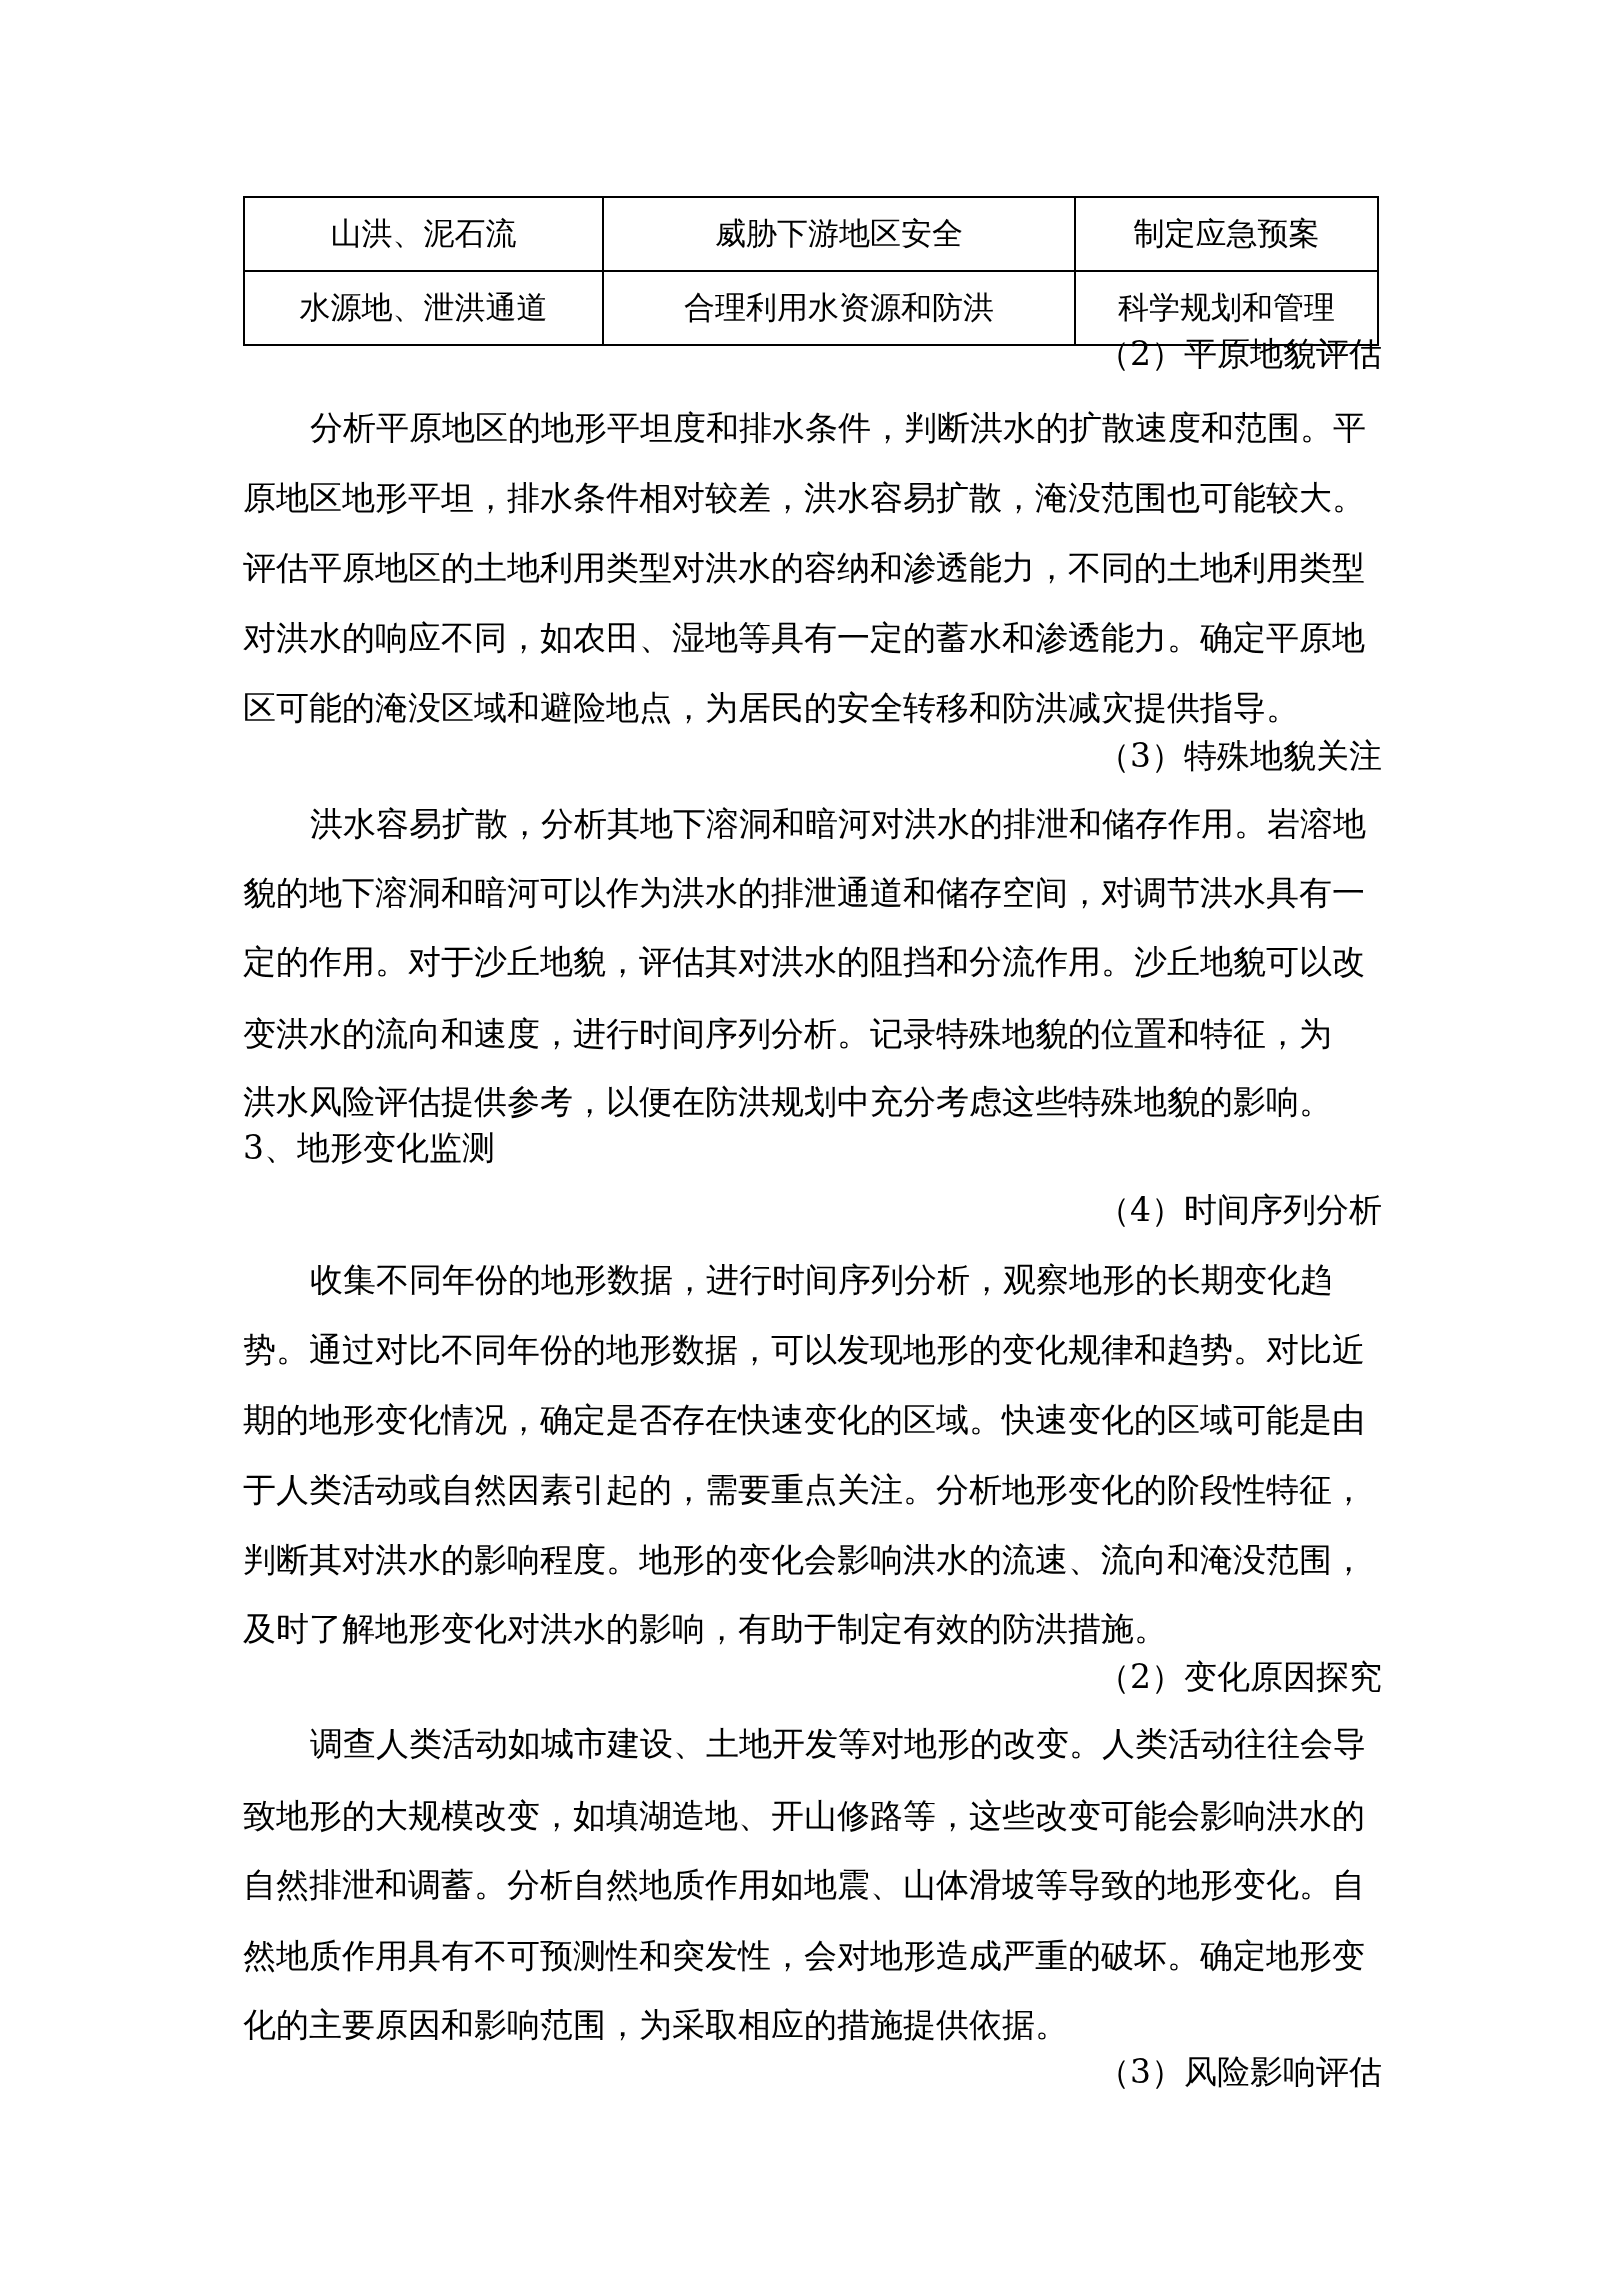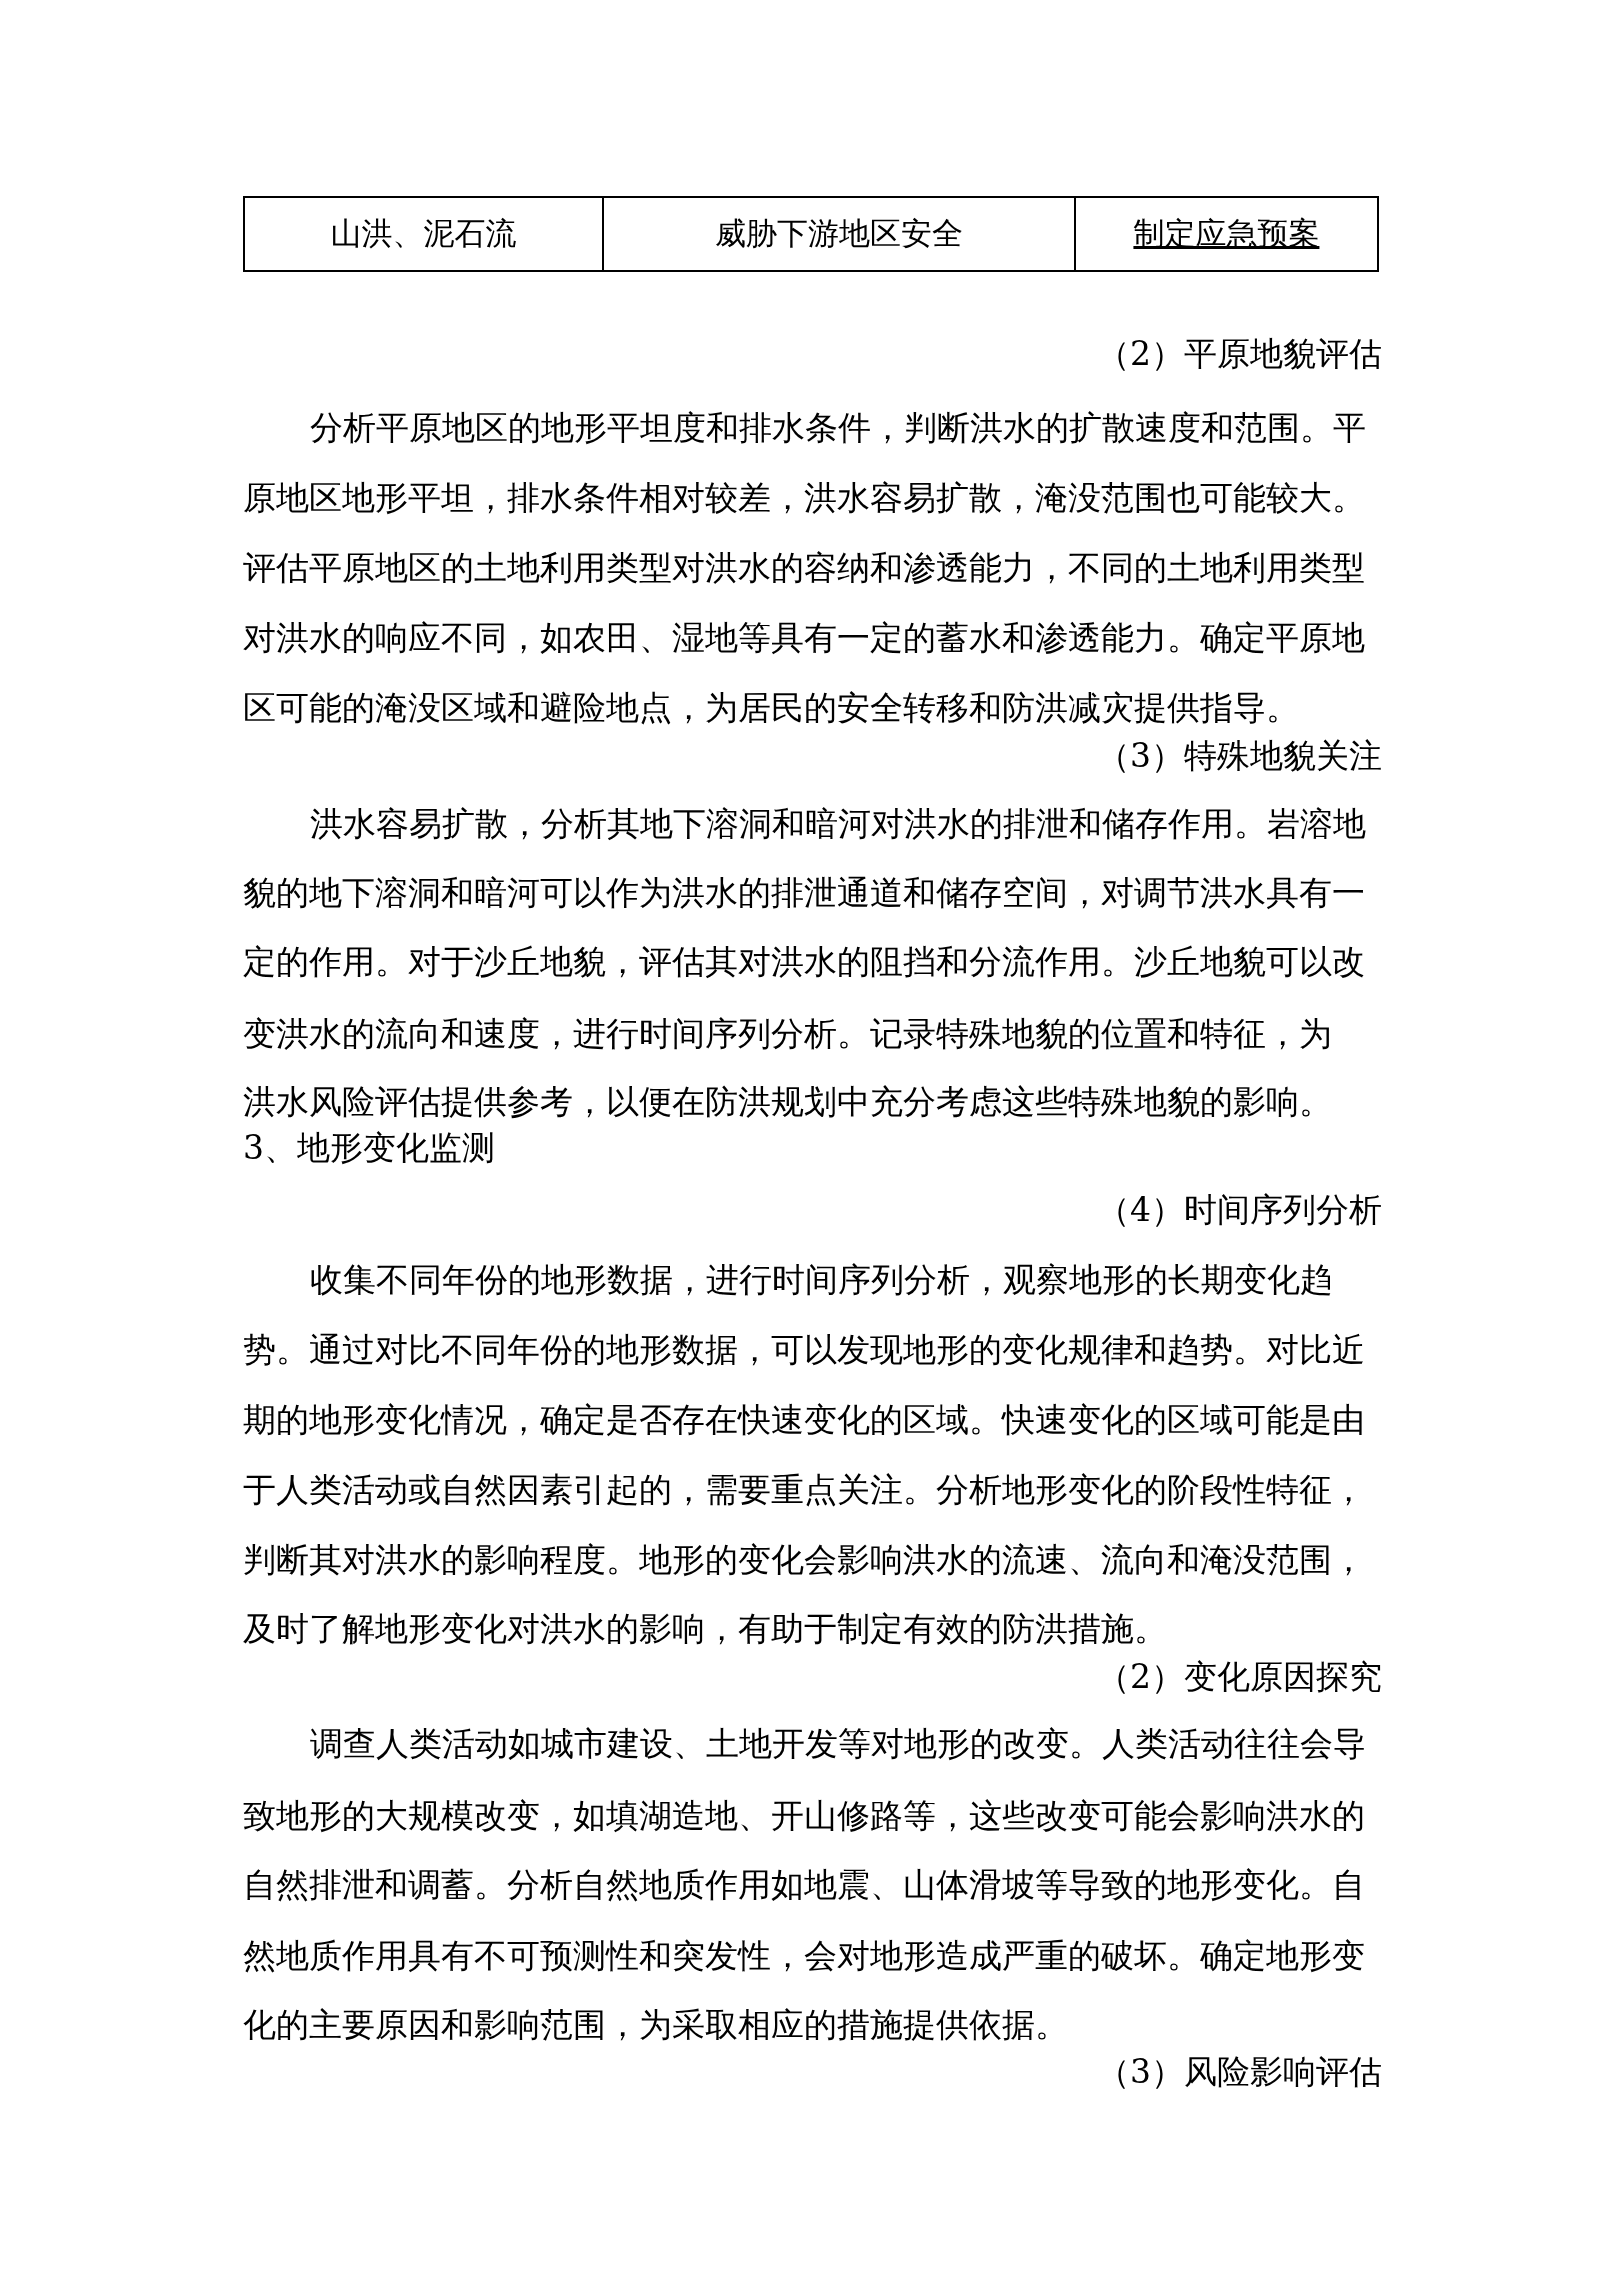--- a/index.html
+++ b/index.html
@@ -5,31 +5,36 @@
   html, body { margin:0; padding:0; background:#ffffff; }
   body { width:1623px; height:2295px; position:relative; overflow:hidden;
          font-family:"DejaVu Serif","Liberation Serif",serif; color:#000; }
   .line { position:absolute; left:243px; width:1139px; font-size:33px; line-height:39px; white-space:nowrap; }
   .indent { padding-left:67px; }
   .heading { left:243px;text-align:right; }
   table.grid { position:absolute; left:243px; top:196px; width:1136px; border-collapse:collapse; }
   table.grid td { border:2px solid #000; height:56px; font-size:31px; text-align:center; vertical-align:middle; padding:8px; }
   table.grid td.c1 { width:366px; border-left-width:2px; }
   table.grid td.c2 { width:492px; border-left-width:1px; border-right-width:1px; }
-  table.grid td.c3 { width:308px;text-decoration:underline; }
+  table.grid td.c3 { width:308px; }
 </style>
 </head>
 <body>
 
 <table class="grid">
   <tbody>
       <tr>
     <td class="c1">山洪、泥石流</td>
     <td class="c2">威胁下游地区安全</td>
     <td class="c3">制定应急预案</td>
+  </tr>
+  <tr>
+    <td class="c1">水源地、泄洪通道</td>
+    <td class="c2">合理利用水资源和防洪</td>
+    <td class="c3">科学规划和管理</td>
   </tr>
 </tbody>
   </table>
 
 <div class="line heading" style="top:334px">（2）平原地貌评估</div>
 <div class="line indent" style="top:408px">分析平原地区的地形平坦度和排水条件，判断洪水的扩散速度和范围。平</div>
 <div class="line" style="top:478px">原地区地形平坦，排水条件相对较差，洪水容易扩散，淹没范围也可能较大。</div>
 <div class="line" style="top:548px">评估平原地区的土地利用类型对洪水的容纳和渗透能力，不同的土地利用类型</div>
 <div class="line" style="top:618px">对洪水的响应不同，如农田、湿地等具有一定的蓄水和渗透能力。确定平原地</div>
 <div class="line" style="top:688px">区可能的淹没区域和避险地点，为居民的安全转移和防洪减灾提供指导。</div>

